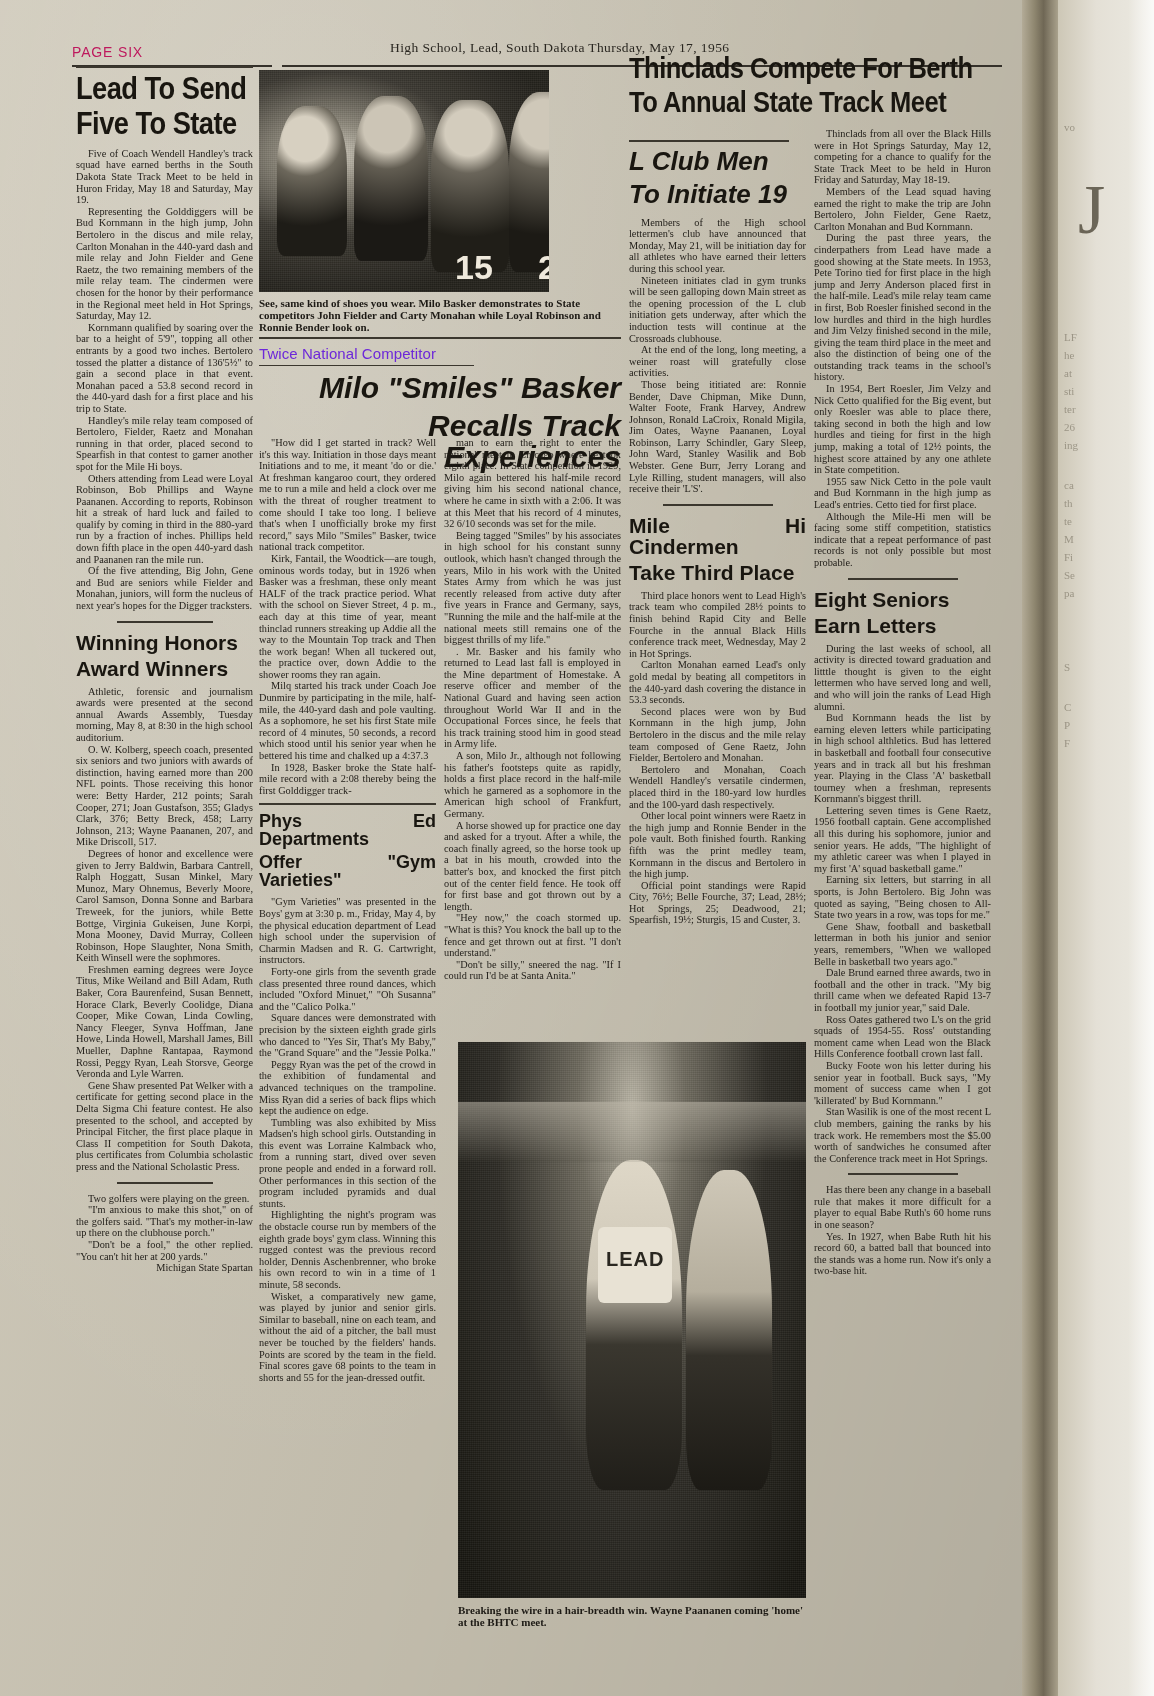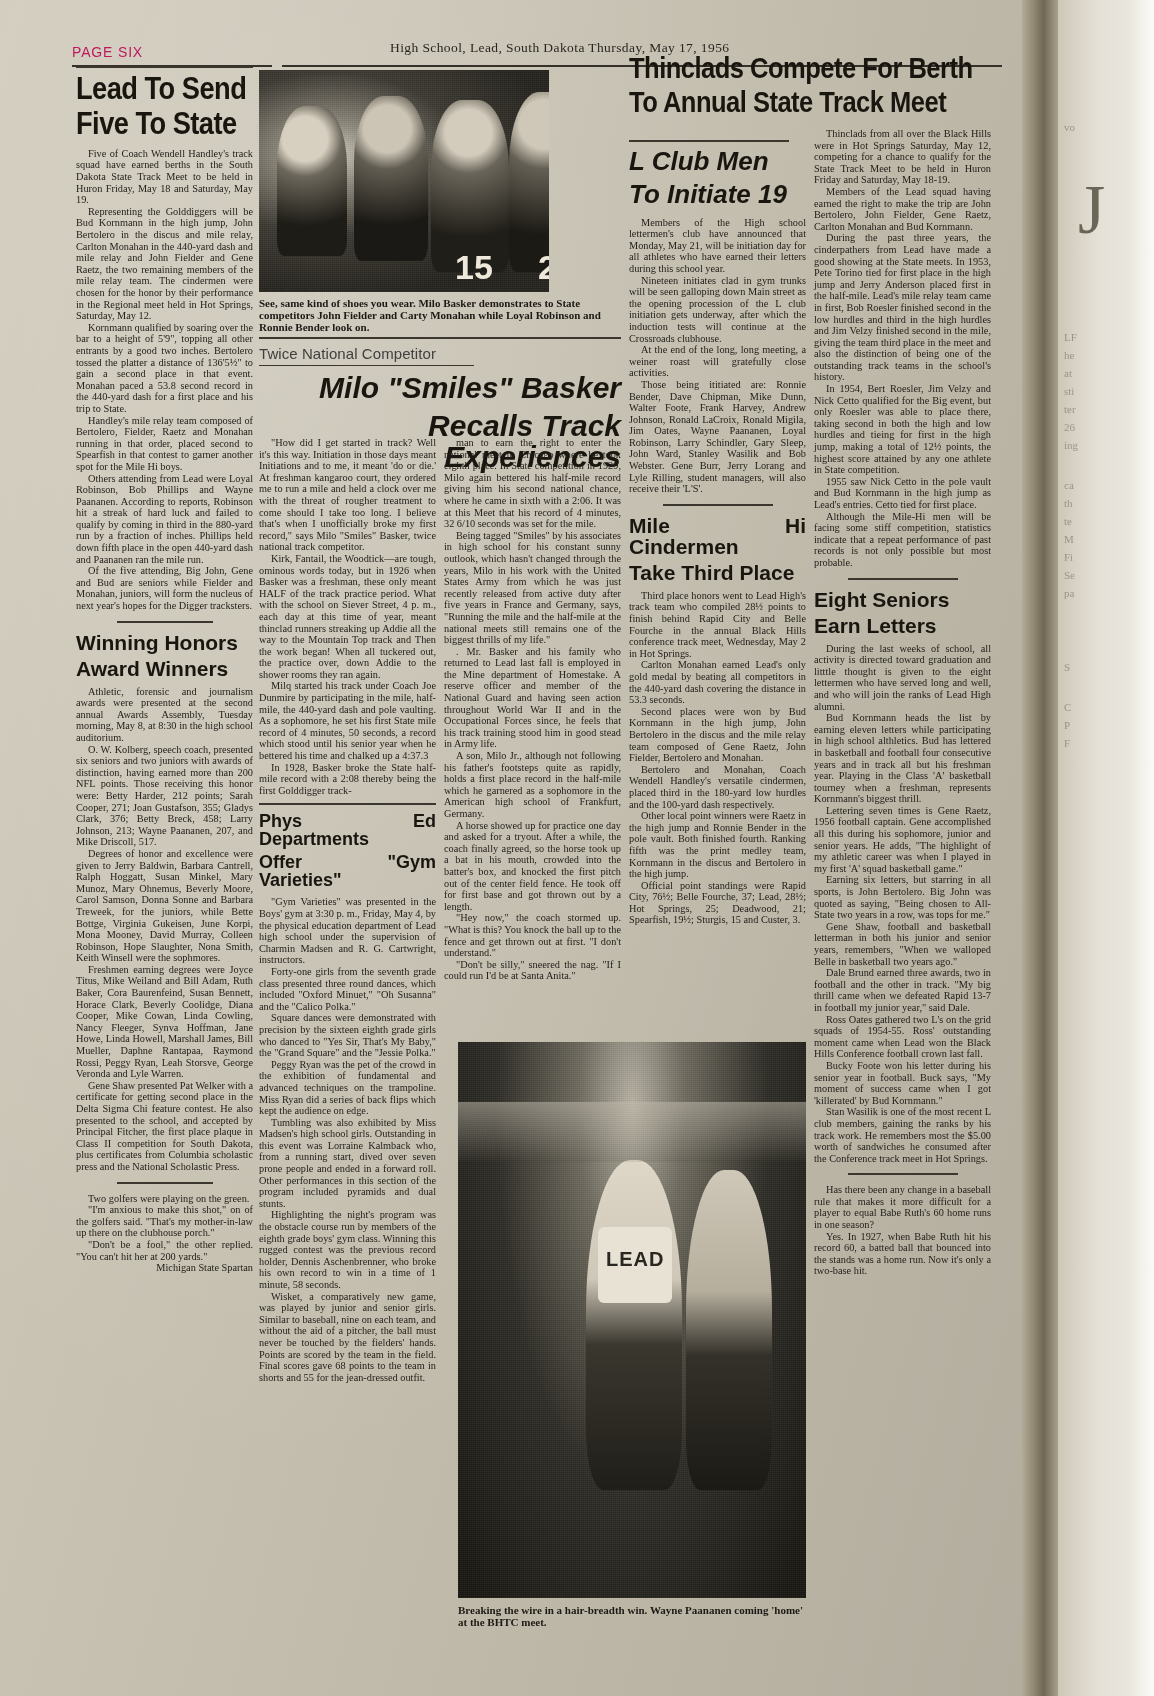--- a/index.html
+++ b/index.html
@@ -140,21 +140,21 @@
     color: #191610;
     line-height: 1.05;
     margin: 0 0 6px 0;
   }
   .hl-ital.big { font-size: 26px; }
   .hl-ital.huge { font-size: 30px; text-align: right; }
 
   .kicker {
     font-family: "Liberation Sans", sans-serif;
     font-size: 15px;
-    color: #404040;
+    color: #6d28d9;
     margin: 0 0 3px 0;
     letter-spacing: .005em;
   }
 
   .rule-thin { height: 2px; background: #3b372e; margin: 7px 0 7px 0; }
   .rule-short {
     height: 2px; background: #3b372e; width: 96px; margin: 9px auto 9px auto;
   }
   .rule-top { height: 2px; background: #3b372e; margin: 0 0 6px 0; }
 

